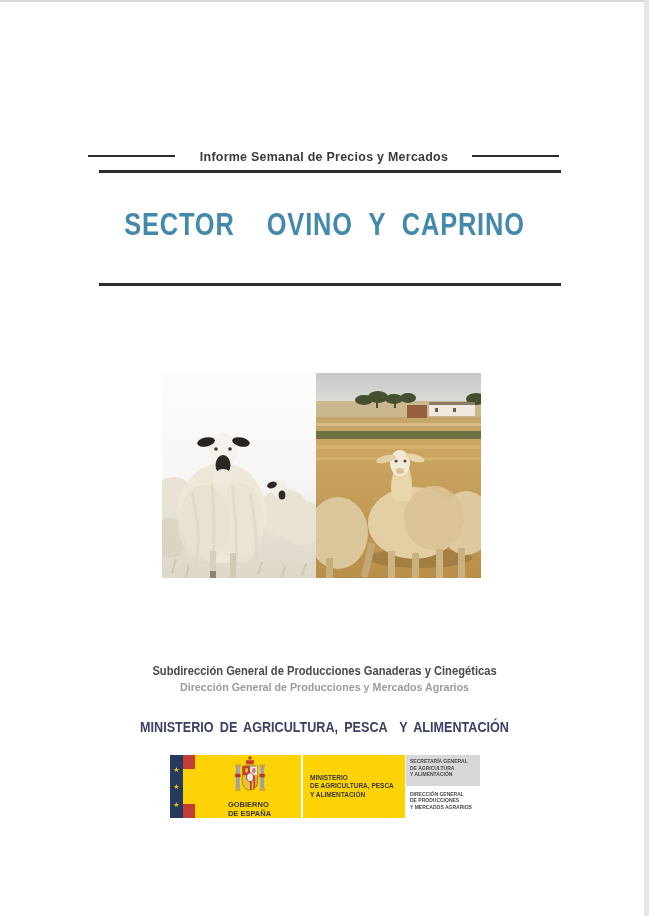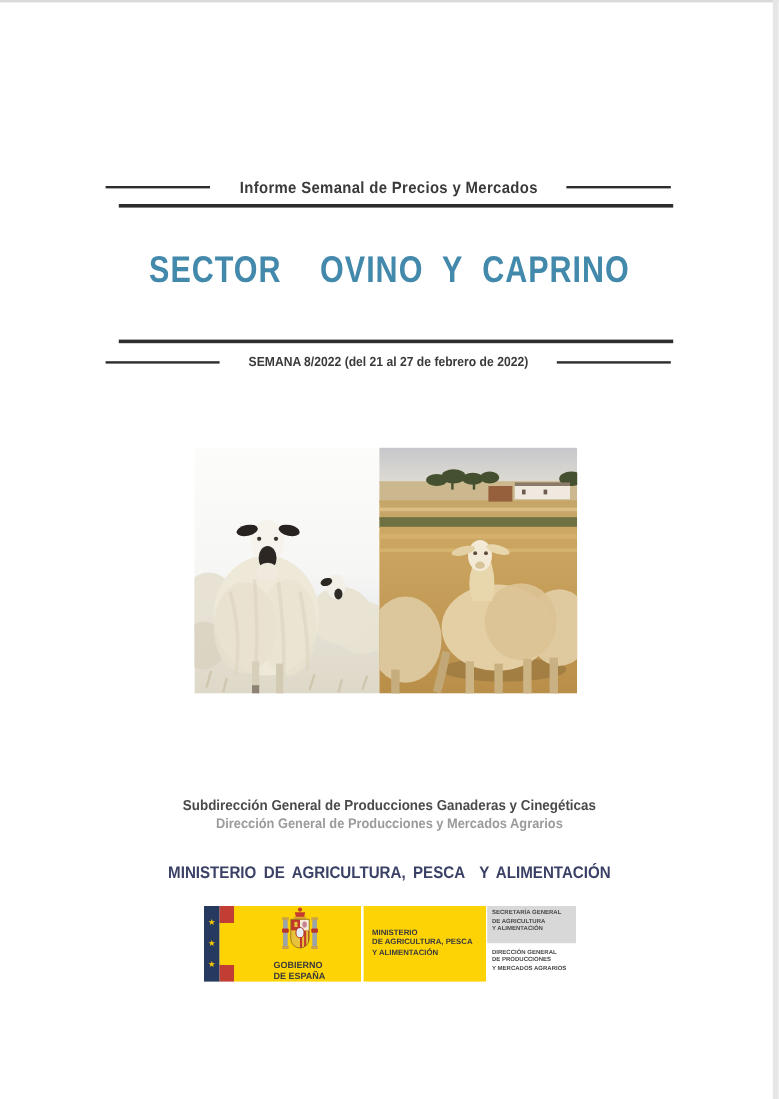--- a/index.html
+++ b/index.html
@@ -72,25 +72,20 @@
   <div class="rule-row series-row">
     <span class="seg"></span>
     <span class="txt">Informe Semanal de Precios y Mercados</span>
     <span class="seg"></span>
   </div>
   <div class="long-rule rule-1"></div>
 
   <h1 class="main-title">SECTOR  OVINO Y CAPRINO</h1>
 
   <div class="long-rule rule-2"></div>
-  <div class="rule-row week-row">
-    <span class="seg"></span>
-    <span class="txt">SEMANA 8/2022 (del 21 al 27 de febrero de 2022)</span>
-    <span class="seg"></span>
-  </div>
 
   <div class="photos">
 
     <svg width="154" height="205" viewBox="0 0 154 205">
       <defs>
         <linearGradient id="lsky" x1="0" y1="0" x2="0" y2="1">
           <stop offset="0" stop-color="#fcfcfb"></stop>
             <stop offset="0.7" stop-color="#f6f6f4"></stop>
           <stop offset="1" stop-color="#e7eaec"></stop>
         </linearGradient>

